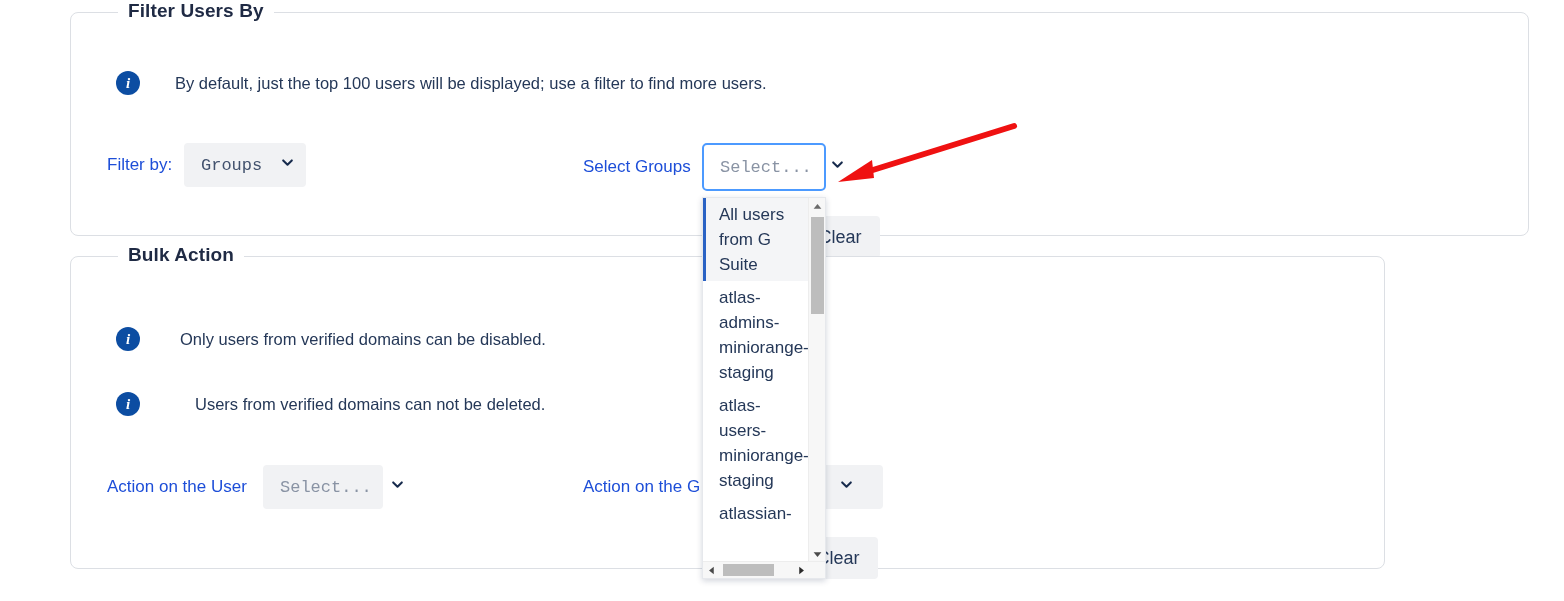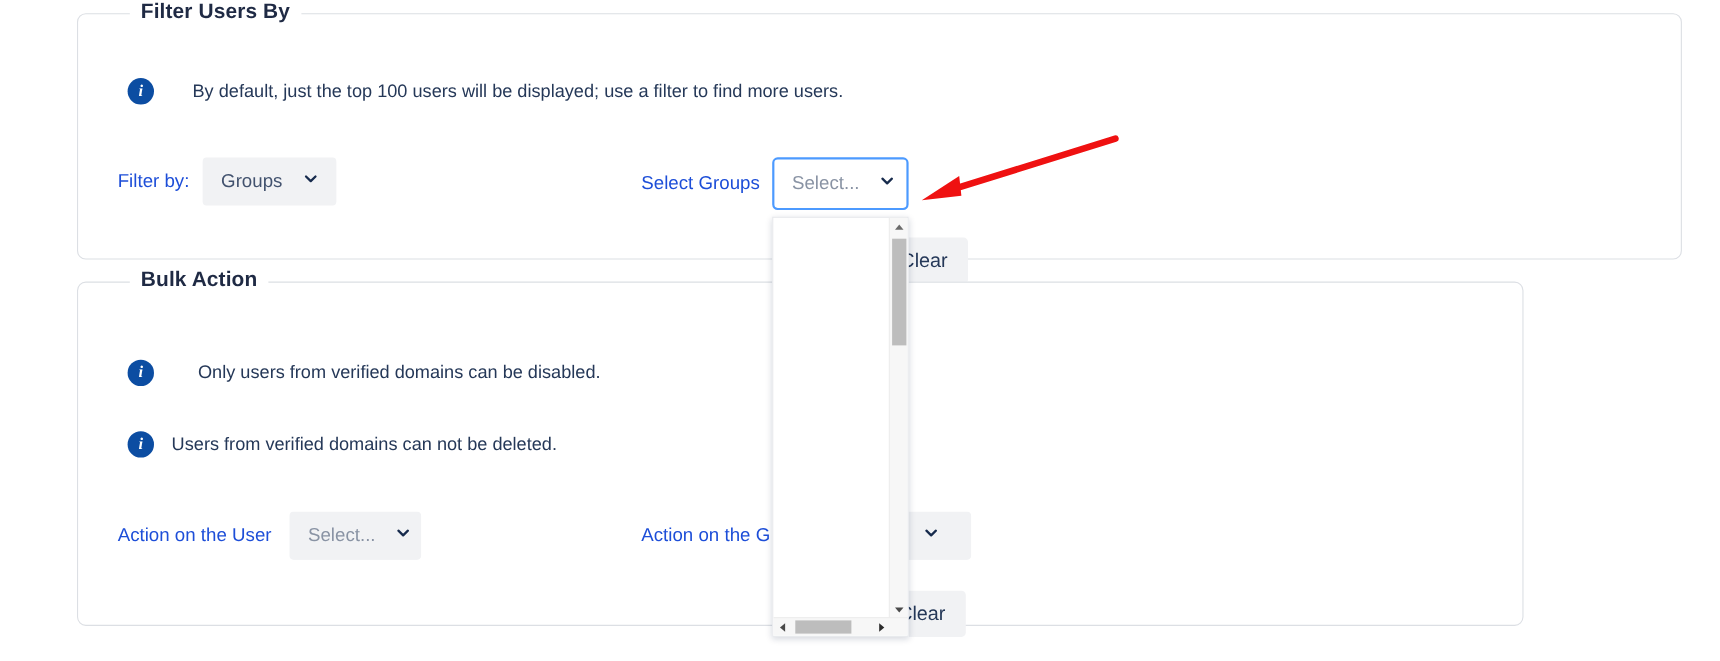--- a/index.html
+++ b/index.html
@@ -50,41 +50,42 @@
   .info-text {
     font-size: 16.5px;
     color: #253858;
     white-space: nowrap;
   }
   #info-1 { left: 116px; top: 71px; }
   #info-1 .info-text { margin-left: 35px; }
   #info-2 { left: 116px; top: 327px; }
   #info-2 .info-text { margin-left: 40px; }
   #info-3 { left: 116px; top: 392px; }
-  #info-3 .info-text { margin-left: 16px; }
+  #info-3 .info-text { margin-left: 55px; }
 
   
   .ctl-label {
     position: absolute;
     font-size: 17px;
     color: #1d4ed8;
     white-space: nowrap;
   }
   .select {
     position: absolute;
     display: flex; align-items: center; justify-content: space-between;
     background: #f1f2f4;
     border: 1px solid transparent;
     border-radius: 4px;
     padding: 0 28px 0 16px;
     font-size: 17px;
     color: #42526e;
     height: 44px;
     cursor: pointer;
     user-select: none;
+    font-family: Liberation Mono, monospace;
   }
   .select .val { white-space: nowrap; }
   .select .val.placeholder { color: #8993a4; }
   .chev { margin-left: 18px; display: block; flex: 0 0 auto; }
 
   .select.focused {
     background: #ffffff;
     border: 2px solid #4c9aff;
     border-radius: 5px;
     height: 48px;
@@ -260,20 +261,26 @@
     <span class="chev">
       <svg width="15" height="15" viewBox="0 0 16 16">
           <path d="M3.4 5.8 8 10.3l4.6-4.5" fill="none" stroke="#172b4d" stroke-width="2.2" stroke-linecap="round" stroke-linejoin="round"></path>
         </svg>
     </span>
   </div>
 
   <button class="clear-btn" id="clear-2">Clear</button>
 
   <div class="menu">
+    <div class="menu-viewport">
+      <div class="menu-opt selected">All users from G Suite</div>
+      <div class="menu-opt">atlas-admins-miniorange-staging</div>
+      <div class="menu-opt">atlas-users-miniorange-staging</div>
+      <div class="menu-opt">atlassian-</div>
+    </div>
 
     <div class="vsb">
       <div class="arrow up">
         <svg width="9" height="7" viewBox="0 0 10 7">
             <path d="M5 .8 9.3 6H.7z" fill="#6b6b6b"></path>
           </svg>
       </div>
       <div class="thumb"></div>
       <div class="arrow down">
         <svg width="9" height="7" viewBox="0 0 10 7">

